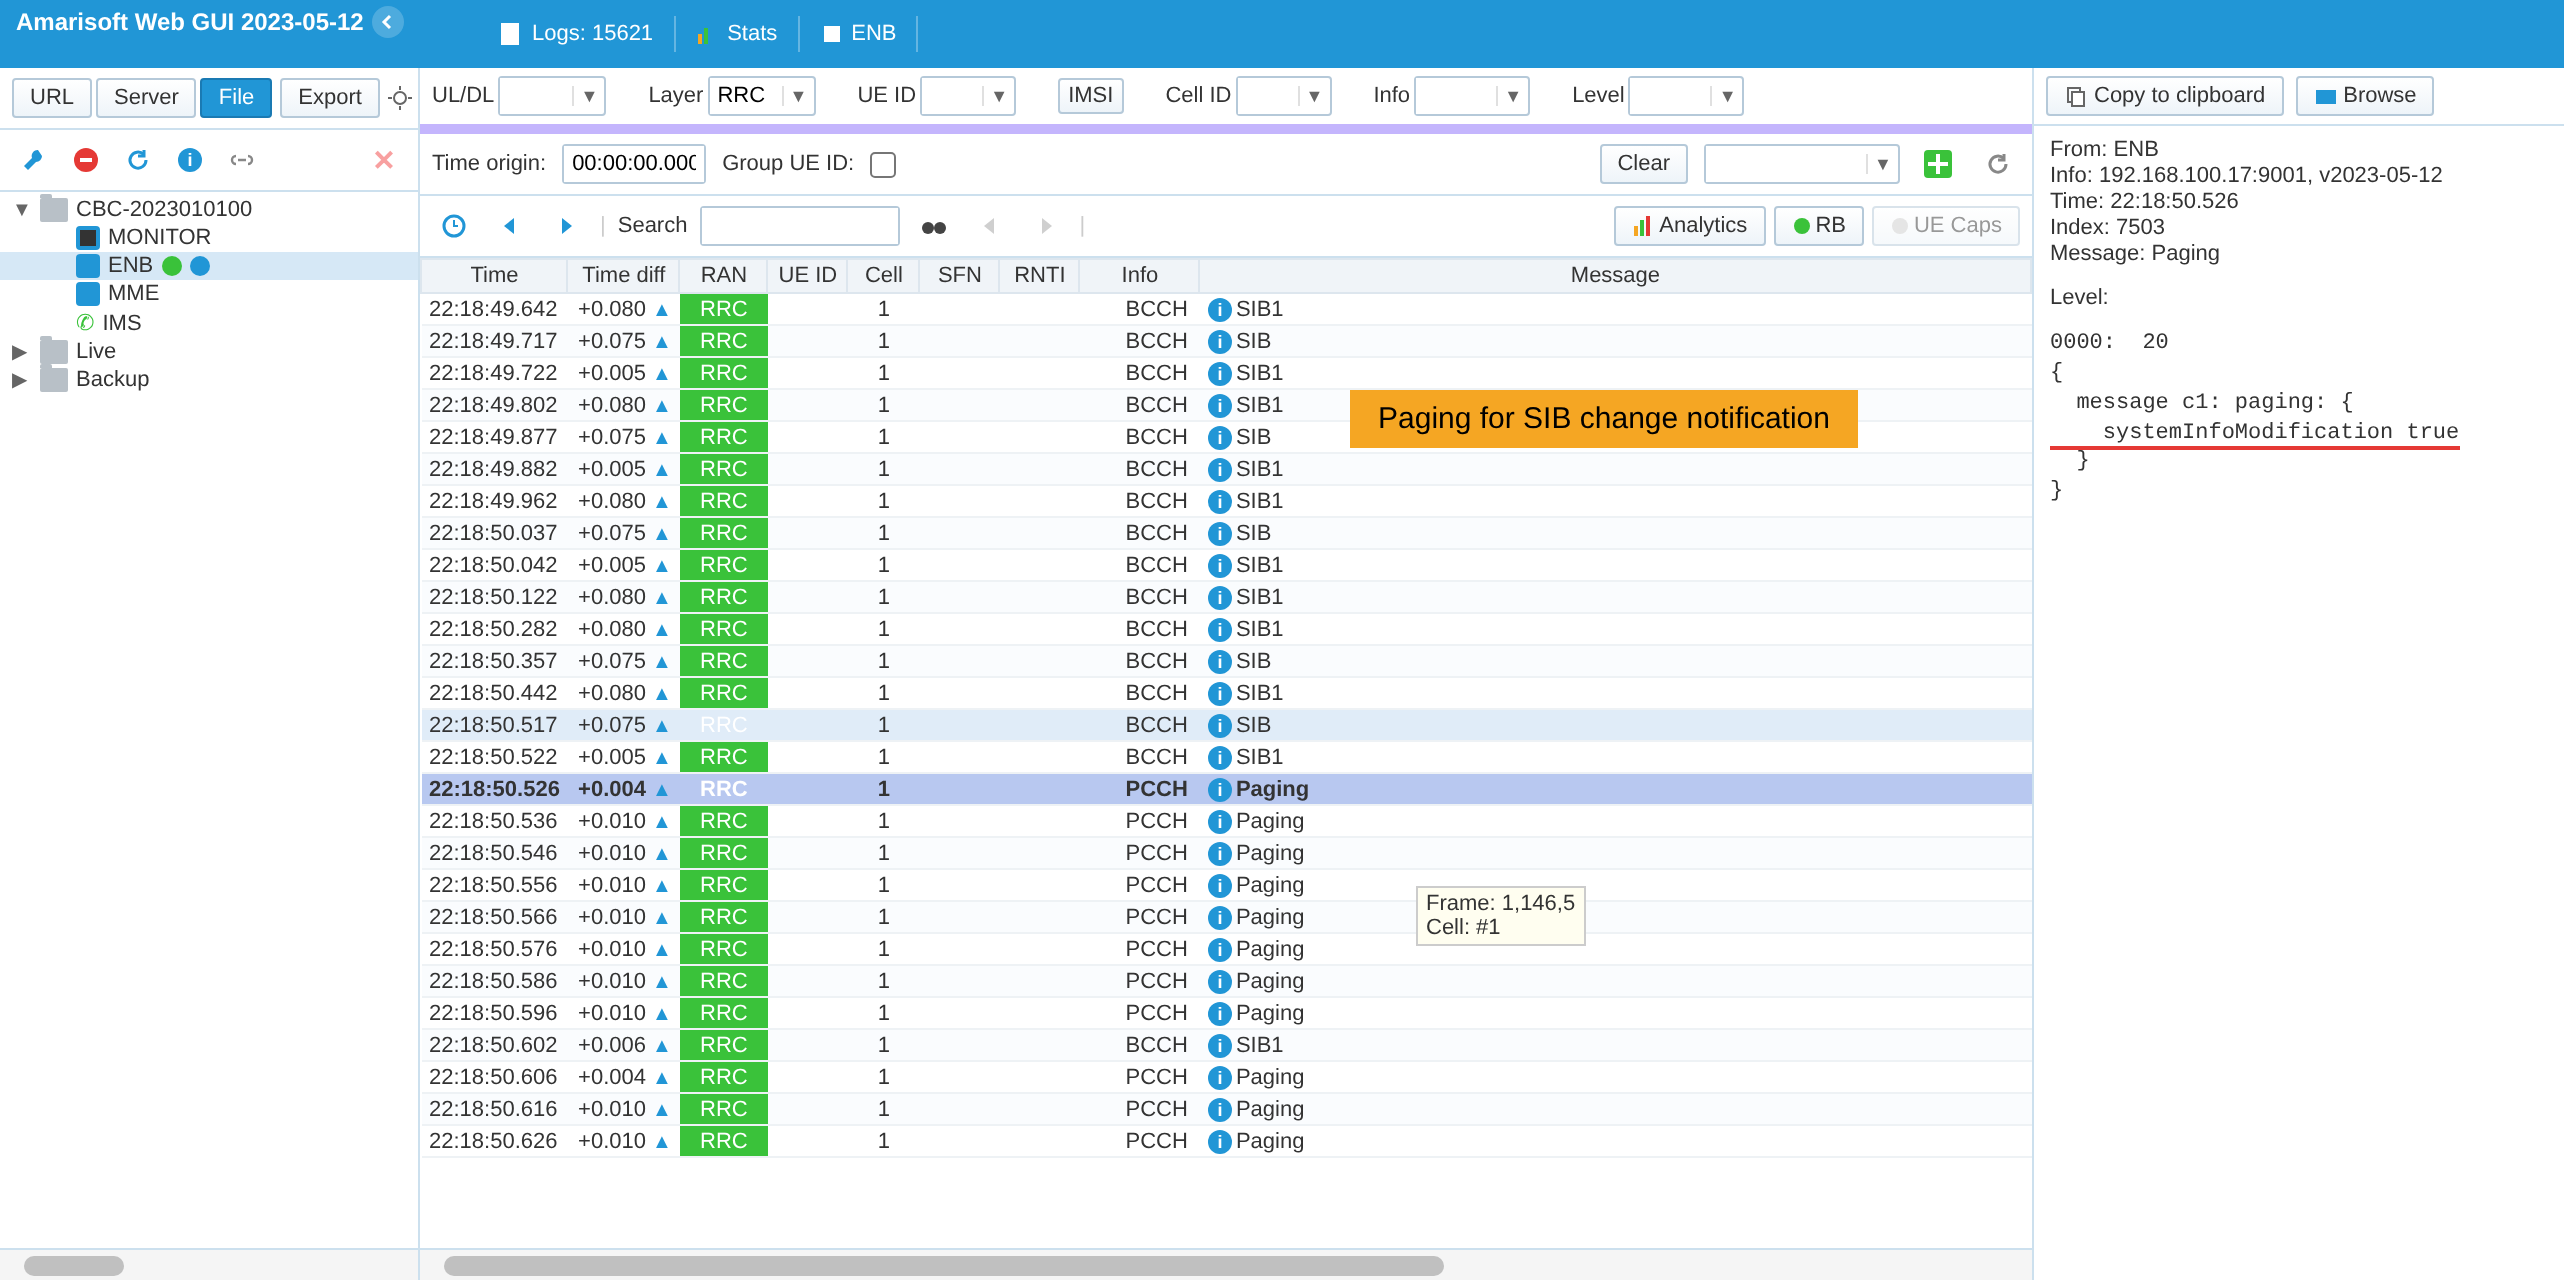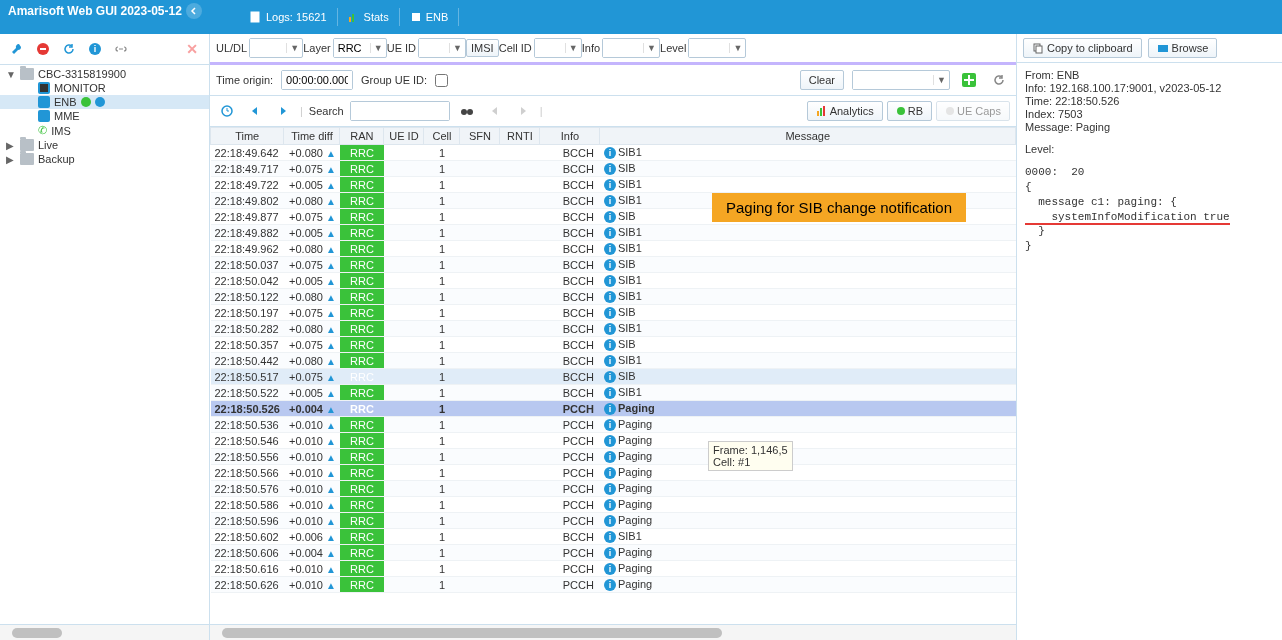--- a/index.html
+++ b/index.html
@@ -27,21 +27,21 @@
 .folder-ic { width: 14px; height: 12px; background: #b8c0c7; border-radius: 1px; position: relative; }
 .folder-ic::before { content:''; position: absolute; top:-2px; left:0; width:6px; height:2px; background:#b8c0c7; border-radius: 1px 1px 0 0; }
 .node-ic { width: 12px; height: 12px; border-radius: 2px; background: #2196d6; position: relative; }
 .node-ic.mon::after { content:''; position:absolute; inset:2px; background:#333; }
 .dot { width:10px; height:10px; border-radius:50%; }
 .dot.green { background:#3ac23a; }
 .dot.blue { background:#2196d6; }
 .scrollbar-h { height: 16px; border-top: 1px solid #cce0ee; display: flex; align-items: center; background: #f5f5f5; }
 .scrollbar-h .thumb { height: 10px; background: #c0c0c0; border-radius: 5px; margin-left: 12px; width: 50px; }
 .center { flex: 1; display: flex; flex-direction: column; border-right: 1px solid #cce0ee; overflow: hidden; }
-.filter-bar { display: flex; align-items: center; gap: 0; padding: 4px 6px; border-bottom: 3px solid #c4b5fd; }
+.filter-bar { display: flex; align-items: center; gap: 21px; padding: 4px 6px; border-bottom: 5px solid #c4b5fd; }
 .filter-item { display: flex; align-items: center; gap: 2px; }
 .filter-label { font-size: 11px; color: #333; }
 .combo { display: flex; align-items: center; border: 1px solid #b5c9d9; border-radius: 2px; background: #fff; height: 20px; }
 .combo input { border: none; outline: none; font-size: 11px; padding: 0 4px; height: 18px; }
 .combo .arr { width: 16px; text-align: center; color: #666; font-size: 9px; border-left: 1px solid #e0e0e0; }
 .origin-bar { display: flex; align-items: center; gap: 8px; padding: 4px 6px; border-bottom: 1px solid #cce0ee; }
 .origin-bar .right { margin-left: auto; display: flex; gap: 8px; align-items: center; }
 .search-bar { display: flex; align-items: center; gap: 6px; padding: 4px 6px; border-bottom: 1px solid #cce0ee; }
 .search-bar .right { margin-left: auto; display: flex; gap: 4px; }
 .sep { color: #ccc; }
@@ -109,20 +109,33 @@
       <svg class="ic" viewBox="0 0 12 12">
           <rect x="2" y="2" width="8" height="8" fill="#fff"></rect>
         </svg>
       <span>ENB</span>
     </div>
   </div>
 
   <div class="main">
 
     <div class="sidebar">
+      <div class="sidebar-toolbar">
+        <span class="btn">URL</span>
+        <span class="btn">Server</span>
+        <span class="btn primary">File</span>
+        <span style="flex:1"></span>
+        <span class="btn">Export</span>
+        <span class="icon-btn">
+          <svg class="svg-ic" viewBox="0 0 14 14">
+              <circle cx="7" cy="7" r="3" fill="none" stroke="#666"></circle>
+              <path d="M7 1v2M7 11v2M1 7h2M11 7h2" stroke="#666"></path>
+            </svg>
+        </span>
+      </div>
       <div class="icon-row">
         <span class="icon-btn">
             <svg class="svg-ic" viewBox="0 0 14 14">
               <path d="M9 2a3 3 0 00-3 4L2 10l2 2 4-4a3 3 0 003-3z" fill="#2196d6"></path>
             </svg>
           </span>
         <span class="icon-btn">
             <svg class="svg-ic" viewBox="0 0 14 14">
               <circle cx="7" cy="7" r="6" fill="#e53935"></circle>
               <rect x="4" y="6" width="6" height="2" fill="#fff"></rect>
@@ -145,21 +158,21 @@
               <path d="M5 7h4M4 5a2 2 0 100 4M10 5a2 2 0 110 4" fill="none" stroke="#888" stroke-width="1.2"></path>
             </svg>
           </span>
         <span style="flex:1"></span>
         <span class="icon-btn x-ic">✕</span>
       </div>
       <div class="tree" id="tree">
           <div class="tree-item l1">
             <span class="tree-arrow">▼</span>
             <span class="folder-ic"></span>
-            <span>CBC-3315819900</span>
+            <span>CBC-2023010100</span>
           </div>
           <div class="tree-item l2">
             <span class="tree-arrow"></span>
             <span class="node-ic mon"></span>
             <span>MONITOR</span>
           </div>
           <div class="tree-item l2 sel">
             <span class="tree-arrow"></span>
             <span class="node-ic"></span>
             <span>ENB</span>
@@ -444,31 +457,20 @@
                 <td class="col-diff">+0.080 <span class="arr-up">▲</span></td>
                 <td class="col-ran">RRC</td>
                 <td class="col-ueid"></td>
                 <td class="col-cell">1</td>
                 <td class="col-sfn"></td>
                 <td class="col-rnti"></td>
                 <td class="col-info">BCCH</td>
                 <td class="col-msg"><span class="info-ic">i</span>SIB1</td>
               </tr>
               <tr>
-                <td class="col-time">22:18:50.197</td>
-                <td class="col-diff">+0.075 <span class="arr-up">▲</span></td>
-                <td class="col-ran">RRC</td>
-                <td class="col-ueid"></td>
-                <td class="col-cell">1</td>
-                <td class="col-sfn"></td>
-                <td class="col-rnti"></td>
-                <td class="col-info">BCCH</td>
-                <td class="col-msg"><span class="info-ic">i</span>SIB</td>
-              </tr>
-              <tr>
                 <td class="col-time">22:18:50.282</td>
                 <td class="col-diff">+0.080 <span class="arr-up">▲</span></td>
                 <td class="col-ran">RRC</td>
                 <td class="col-ueid"></td>
                 <td class="col-cell">1</td>
                 <td class="col-sfn"></td>
                 <td class="col-rnti"></td>
                 <td class="col-info">BCCH</td>
                 <td class="col-msg"><span class="info-ic">i</span>SIB1</td>
               </tr>
@@ -643,21 +645,21 @@
                 <td class="col-ran">RRC</td>
                 <td class="col-ueid"></td>
                 <td class="col-cell">1</td>
                 <td class="col-sfn"></td>
                 <td class="col-rnti"></td>
                 <td class="col-info">PCCH</td>
                 <td class="col-msg"><span class="info-ic">i</span>Paging</td>
               </tr>
             </tbody>
           </table>
-        <div class="annotation" style="top:66px; left:502px">Paging for SIB change notification</div>
+        <div class="annotation" style="top:66px; left:465px">Paging for SIB change notification</div>
         <div class="tooltip" style="top:314px; left:498px">
           <div>Frame: 1,146,5</div>
           <div>Cell: #1</div>
         </div>
       </div>
       <div class="scrollbar-h">
           <div class="thumb" style="width:500px"></div>
         </div>
     </div>
 

